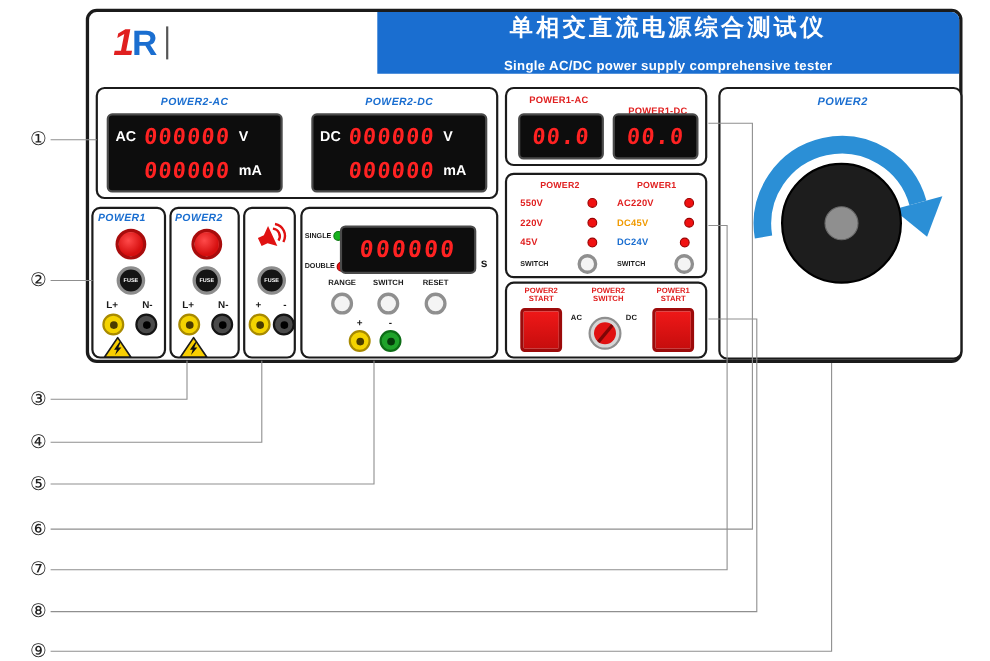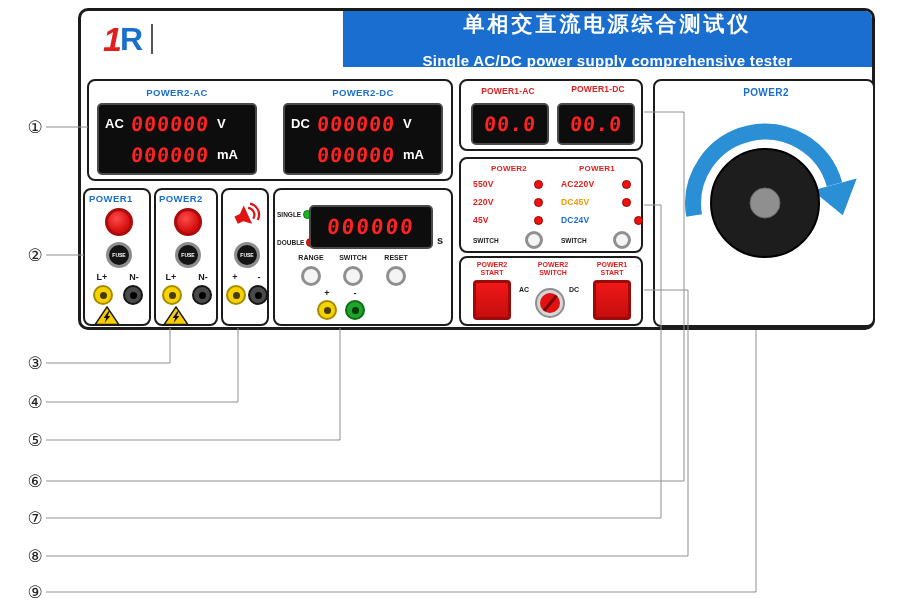--- a/index.html
+++ b/index.html
@@ -11,26 +11,26 @@
 
   .header { position: absolute; left: 0; top: 0; width: 100%; height: 56px; display: flex; }
   .logo-area { width: 262px; display: flex; align-items: center; padding-left: 22px; }
   .logo-accent { color: #e02020; font-size: 34px; font-weight: bold; font-style: italic; letter-spacing: -2px; }
   .logo-letter { color: #1a6ed0; font-size: 32px; font-weight: bold; margin-right: 8px; }
   .logo-divider { width: 2px; height: 30px; background: #555; margin-right: 10px; }
   .brand-text { color: #3a3f4a; font-size: 26px; font-weight: 600; letter-spacing: .5px; white-space: nowrap; }
   .title-band { flex: 1; background: #1a6ed0; border-radius: 0 7px 0 0; display: flex; flex-direction: column;
                 align-items: center; justify-content: center; gap: 14px; }
   .title-zh { color: #fff; font-size: 21px; font-weight: bold; letter-spacing: 3px; }
-  .title-en { color: #fff; font-size: 15px; font-weight: bold; letter-spacing: .3px; }
+  .title-en { color: #fff; font-size: 12px; font-weight: bold; letter-spacing: .3px; }
 
   .panel-box { position: absolute; border: 2px solid #1b1b1b; border-radius: 8px; background: #fff; }
   .abs { position: absolute; }
   .ctr { text-align: center; }
-  .blue-label { color: #1a6ed0; font-weight: bold; font-size: 9.5px; letter-spacing: .4px; }
+  .blue-label { color: #1a6ed0; font-weight: bold; font-size: 9.5px; letter-spacing: .4px; font-style: italic; }
   .red-label { color: #e02020; font-weight: bold; font-size: 8.5px; letter-spacing: .2px; }
   .dark-label { color: #1b1b1b; font-weight: bold; }
   .c-red { color: #e02020; } .c-orange { color: #f09a00; } .c-blue { color: #1a6ed0; }
 
   .display { background: #0d0d0d; border: 2px solid #4a4a4a; border-radius: 5px; }
   .seg { font-family: "DejaVu Sans Mono", monospace; font-weight: bold; color: #ff2222;
          transform: skewX(-5deg); display: inline-block; }
   .bigdisp { display: grid; grid-template-columns: 26px 1fr 32px; align-items: center; padding: 3px 6px; }
   .bigdisp .prefix, .bigdisp .unit { color: #fff; font-weight: bold; font-size: 13px; }
   .bigdisp .seg { font-size: 20px; letter-spacing: 1px; }
@@ -117,21 +117,21 @@
         <span class="seg">000000</span>
         <span class="unit">V</span>
         <span></span>
         <span class="seg">000000</span>
         <span class="unit">mA</span>
       </div>
     </div>
 
     <div class="panel-box" style="left:378px; top:68px; width:184px; height:72px;">
       <div class="abs ctr red-label" style="left:6px; top:5px; width:82px;">POWER1-AC</div>
-      <div class="abs ctr red-label" style="left:96px; top:3px; width:82px;">POWER1-DC</div>
+      <div class="abs ctr red-label" style="left:96px; top:15px; width:82px;">POWER1-DC</div>
       <div class="abs display smalldisp" style="left:10px; top:22px; width:78px; height:42px;">
         <span class="seg">00.0</span>
       </div>
       <div class="abs display smalldisp" style="left:96px; top:22px; width:78px; height:42px;">
         <span class="seg">00.0</span>
       </div>
     </div>
 
     <div class="panel-box" style="left:572px; top:68px; width:222px; height:248px;">
       <div class="abs ctr blue-label" style="left:0; top:6px; width:222px; font-size:10px;">POWER2</div>
@@ -161,21 +161,21 @@
       </div>
 
       <div class="sel-row" style="left:100px; top:20px; width:70px;">
         <span class="red-label c-red">AC220V</span>
         <i class="led red"></i>
       </div>
       <div class="sel-row" style="left:100px; top:38px; width:70px;">
         <span class="red-label c-orange">DC45V</span>
         <i class="led red"></i>
       </div>
-      <div class="sel-row" style="left:100px; top:56px; width:82px;">
+      <div class="sel-row" style="left:100px; top:56px; width:66px;">
         <span class="red-label c-blue">DC24V</span>
         <i class="led red"></i>
       </div>
 
       <div class="sel-row" style="left:12px; top:72px; width:70px;">
         <span class="sw-label">SWITCH</span>
         <span class="btn-metal-sm"></span>
       </div>
       <div class="sel-row" style="left:100px; top:72px; width:70px;">
         <span class="sw-label">SWITCH</span>

